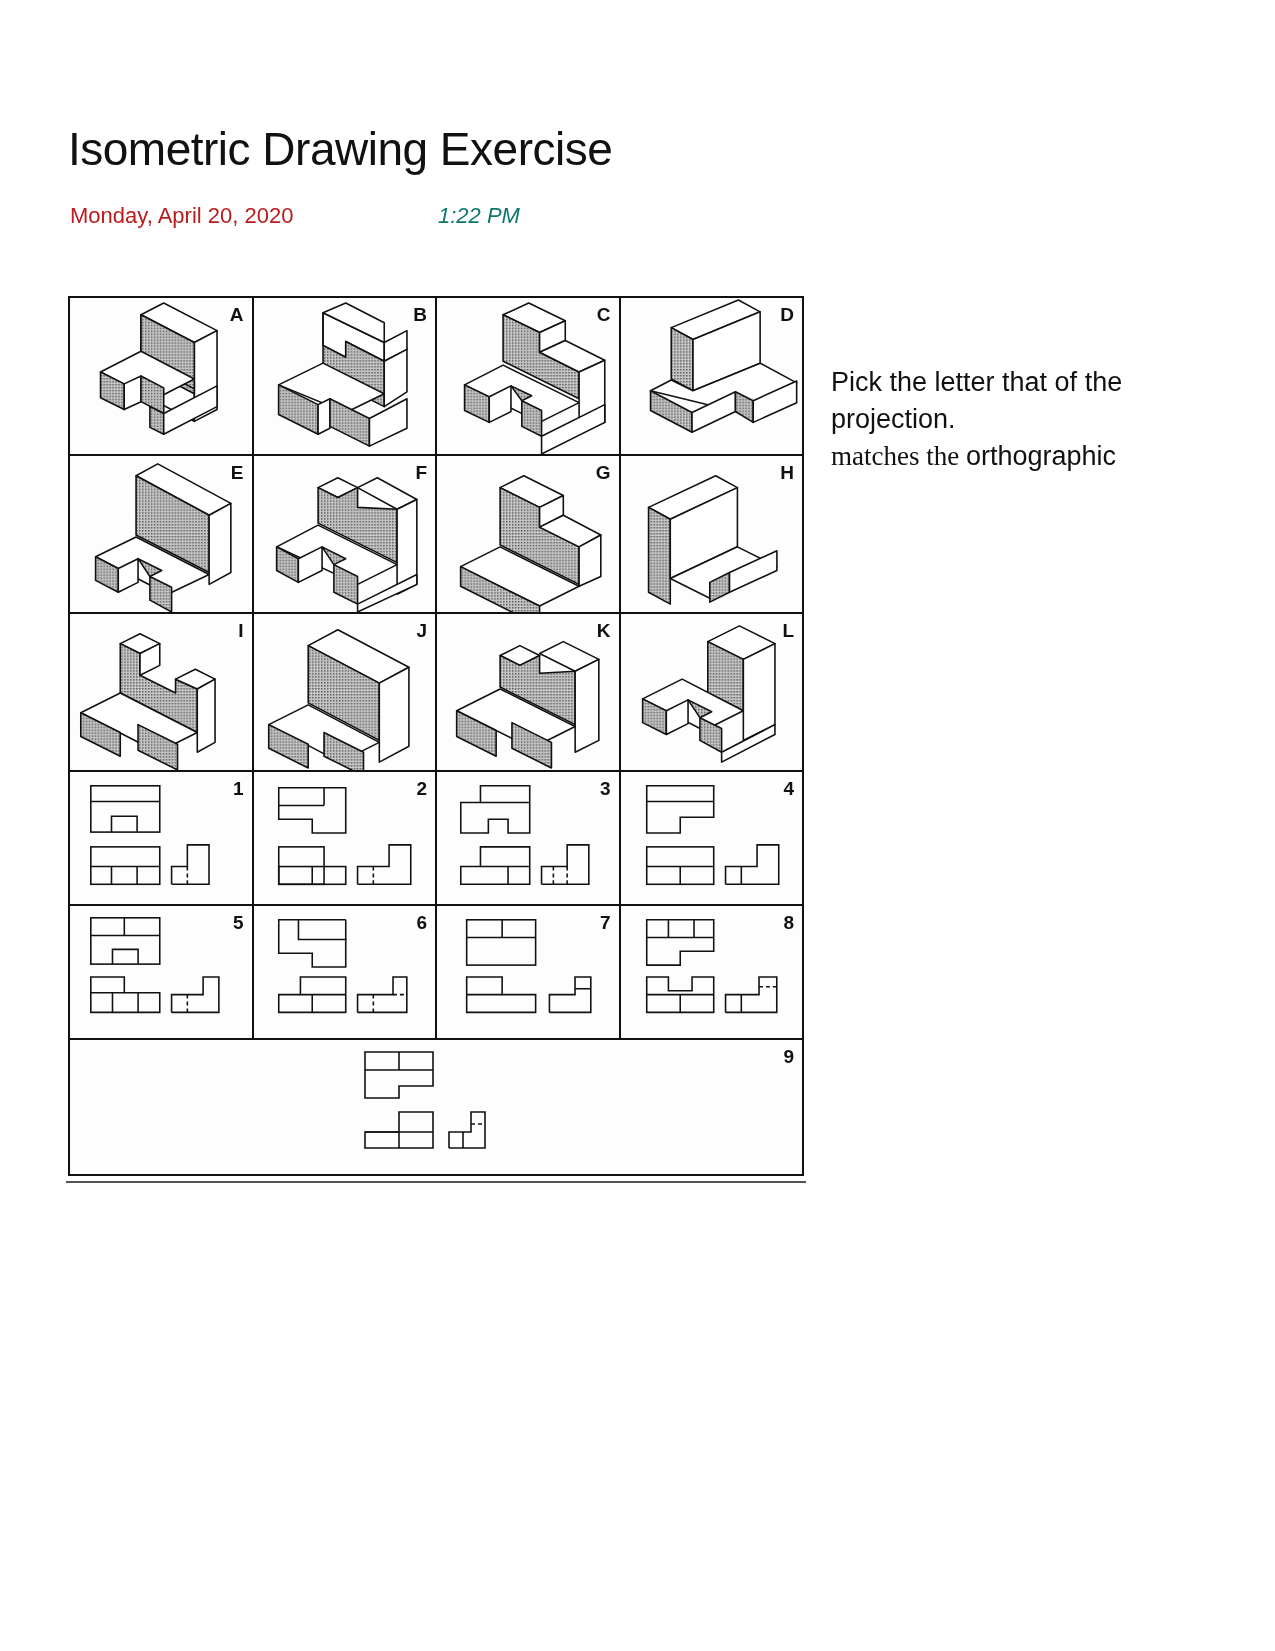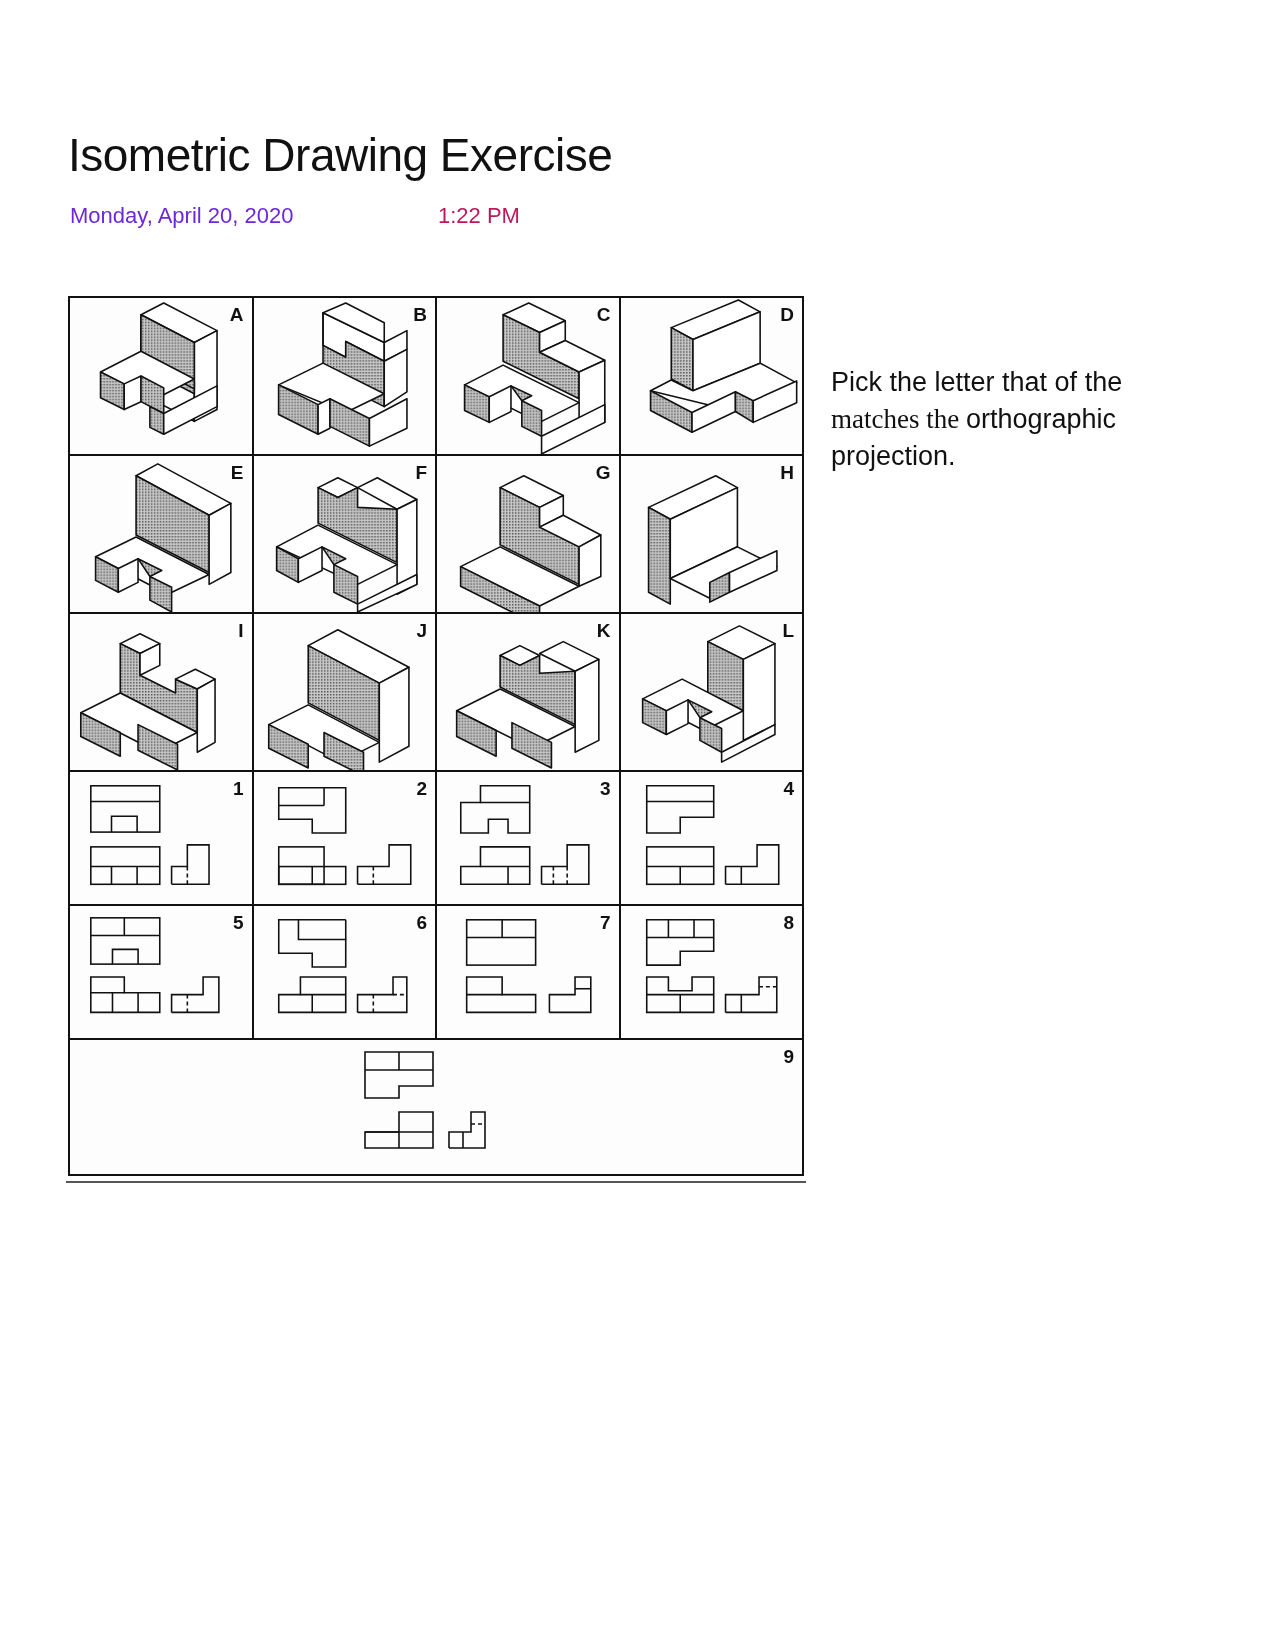--- a/index.html
+++ b/index.html
@@ -1,19 +1,19 @@
 <!DOCTYPE html>
 <html><head>
 <meta charset="utf-8">
 <style>
   html, body { margin:0; padding:0; background:#ffffff; }
   body { width:1275px; height:1651px; position:relative; overflow:hidden; font-family:"Liberation Sans", sans-serif; }
-  .title { position:absolute; left:68px; top:128px; font-family:"Liberation Sans", sans-serif; font-weight:300; font-size:46px; color:#111; letter-spacing:-0.5px; }
-  .date { position:absolute; left:70px; top:203px; font-size:22px; color:#6d28d9; font-family:"Liberation Sans", sans-serif; }
-  .time { position:absolute; left:438px; top:203px; font-size:22px; color:#be185d; font-family:"Liberation Sans", sans-serif; }
+  .title { position:absolute; left:68px; top:122px; font-family:"Liberation Sans", sans-serif; font-weight:300; font-size:46px; color:#111; letter-spacing:-0.5px; }
+  .date { position:absolute; left:70px; top:203px; font-size:22px; color:#b91c1c; font-family:"Liberation Sans", sans-serif; }
+  .time { position:absolute; left:438px; top:203px; font-size:22px; color:#0f766e; font-family:"Liberation Sans", sans-serif;font-style:italic; }
   .grid { position:absolute; left:68px; top:296px; width:736px; border:2px solid #111; box-sizing:border-box; background:#fdfdfd; }
   .row { display:flex; border-bottom:2px solid #111; box-sizing:border-box; }
   .row:last-child { border-bottom:none; }
   .cell { position:relative; flex:1 1 0; border-right:2px solid #111; box-sizing:border-box; }
   .cell:last-child { border-right:none; }
   .iso-row { height:158px; }
   .ortho-row { height:134px; }
   .label { position:absolute; top:6px; right:8px; font-family:"Liberation Sans", sans-serif; font-weight:bold; font-size:19px; color:#111; }
   .cell svg { position:absolute; left:0; top:0; width:100%; height:100%; }
   .bottom-rule { position:absolute; left:66px; top:1181px; width:740px; height:2px; background:#555; }
@@ -380,15 +380,15 @@
       </svg>
       <span class="label">9</span>
     </div>
   </div>
 </div>
 
 <div class="bottom-rule"></div>
 
 <div class="instructions">
   <div>Pick the letter that of the</div>
+  <div>projection.</div>
   <div><span class="serif">matches the </span><span>orthographic</span></div>
-  <div>projection.</div>
 </div>
 
 </body></html>

